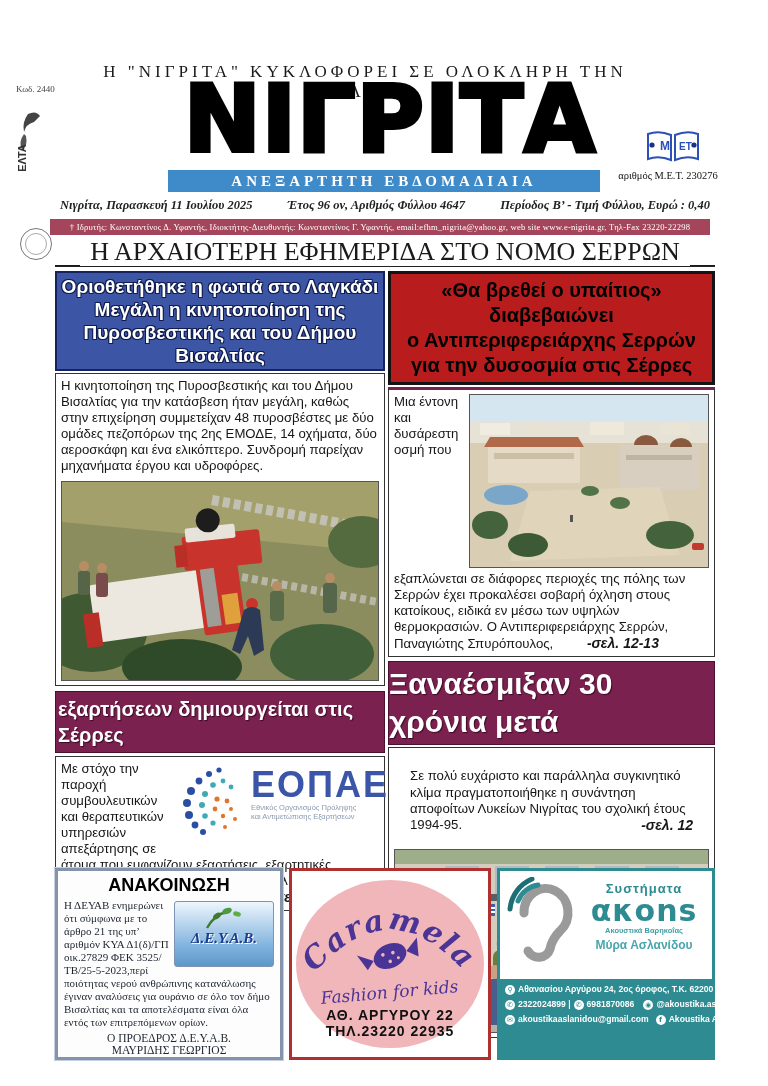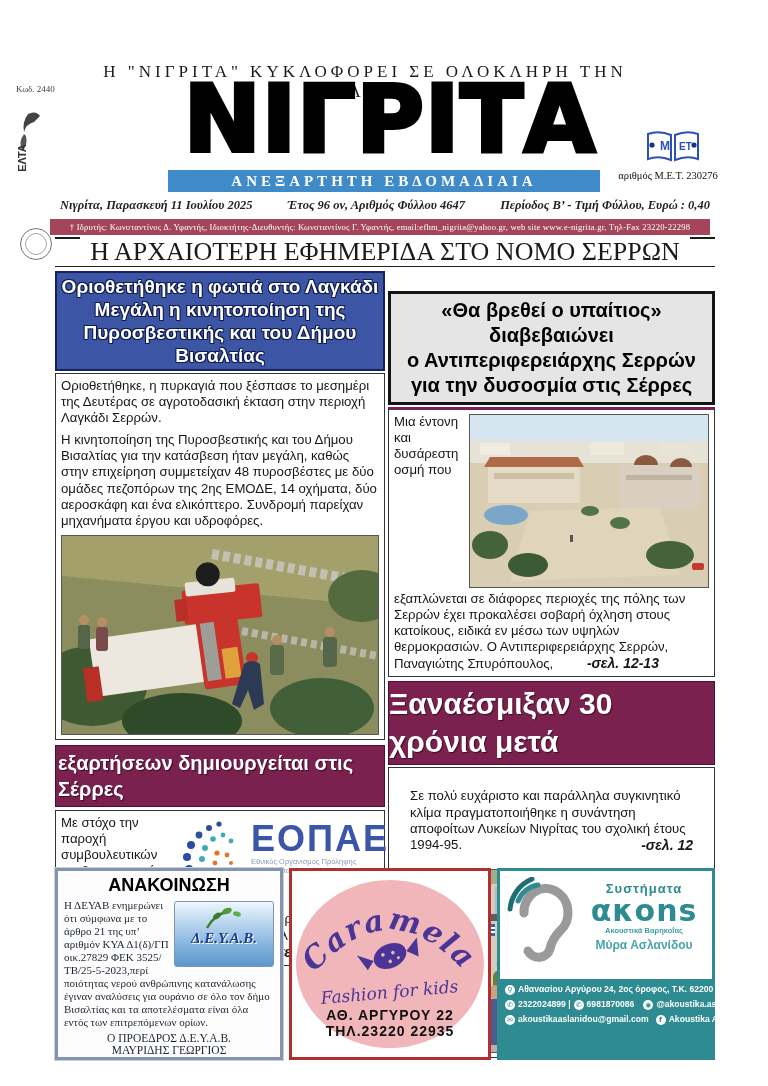--- a/index.html
+++ b/index.html
@@ -22,33 +22,33 @@
         -webkit-text-stroke:4px #000;}
   .tagline{left:168px;top:170px;width:432px;height:22px;background:#3f8bc9;color:#fff;
         text-align:center;font:bold 15px/22px "Liberation Serif",serif;letter-spacing:4px;}
   .met{left:628px;top:128px;width:90px;text-align:center;}
   .met-caption{left:608px;top:170px;width:120px;font:10.5px "Liberation Serif",serif;color:#111;text-align:center;}
   .dateline{left:60px;top:198px;width:650px;display:flex;justify-content:space-between;
         font:italic bold 12.5px "Liberation Serif",serif;color:#222;}
   .founders{left:50px;top:219px;width:660px;height:16px;background:#a4455b;color:#fff;
         font:8.6px/16px "Liberation Serif",serif;text-align:center;letter-spacing:.2px;}
   .banner{left:55px;top:237px;width:660px;text-align:center;font:26px "Liberation Serif",serif;
-        color:#1a1a1a;display:flex;align-items:flex-start;gap:10px;}
+        color:#1a1a1a;display:flex;align-items:flex-end;gap:10px;}
   .banner .rule{flex:1;border-top:2px solid #1a1a1a;height:0;}
   .hr-head{left:55px;top:266px;width:660px;border-top:1px solid #222;}
 
   
   .colL{left:55px;top:271px;width:330px;}
   .colR{left:388px;top:271px;width:327px;}
 
   .hl-blue{background:#3c55a5;border:2px solid #15225f;color:#fff;text-align:center;
         font:bold 19px/23px "Liberation Sans",sans-serif;padding:2px 2px;
         text-shadow:1px 1px 0 #101c4e,-1px 1px 0 #101c4e,1px -1px 0 #101c4e,-1px -1px 0 #101c4e;}
-  .hl-yellow{background:#e5e5e5;border:3px solid #141414;color:#000;text-align:center;
-        font:bold 20px/25px "Liberation Sans",sans-serif;padding:4px 2px;margin-top:20px;}
+  .hl-yellow{background:#b91c1c;border:3px solid #141414;color:#000;text-align:center;
+        font:bold 20px/25px "Liberation Sans",sans-serif;padding:4px 2px;}
   .hl-maroon{background:#7b2150;border:1px solid #4c0f30;color:#fff;text-align:left;
         font:bold 20px/26px "Liberation Sans",sans-serif;padding:4px 2px;
         text-shadow:1px 1px 1px #3c0a25;}
   .hl-maroon.big{font:bold 30px/38px "Liberation Sans",sans-serif;padding:3px 0;}
 
   .bodybox{border:1.5px solid #333;background:#fff;padding:4px 5px;font:13.2px/1.22 "Liberation Sans",sans-serif;color:#161616;}
   .bodybox p{margin:0 0 6px 0;}
   .pageref{font:italic bold 14px "Liberation Sans",sans-serif;white-space:nowrap;}
   .photo-frame{border:1.5px solid #555;background:#fff;}
   .photo-frame svg{display:block;}
@@ -133,21 +133,20 @@
 
   <div class="abs colL">
 
     <div>
       <div class="hl-blue">
         <div>Οριοθετήθηκε η φωτιά στο Λαγκάδι</div>
         <div>Μεγάλη η κινητοποίηση της</div>
         <div>Πυροσβεστικής και του Δήμου Βισαλτίας</div>
       </div>
       <div class="bodybox" style="margin-top:2px;">
-        <p>Οριοθετήθηκε, η πυρκαγιά που ξέσπασε το μεσημέρι της Δευτέρας σε αγροτοδασική έκταση στην περιοχή Λαγκάδι Σερρών.</p>
         <p>Η κινητοποίηση της Πυροσβεστικής και του Δήμου Βισαλτίας για την κατάσβεση ήταν μεγάλη, καθώς στην επιχείρηση συμμετείχαν 48 πυροσβέστες με δύο ομάδες πεζοπόρων της 2ης ΕΜΟΔΕ, 14 οχήματα, δύο αεροσκάφη και ένα ελικόπτερο. Συνδρομή παρείχαν μηχανήματα έργου και υδροφόρες.</p>
         <div class="photo-frame">
           <svg width="316" height="198" viewBox="0 0 316 198">
             <rect width="316" height="198" fill="#8b8d5e"></rect>
             <polygon points="0,0 316,0 316,70 0,40" fill="#a3a06b"></polygon>
             <path d="M150 18 L316 48" stroke="#c2c0b2" stroke-width="10" stroke-dasharray="7 4" fill="none"></path>
             <path d="M180 95 L316 120" stroke="#b8b6a6" stroke-width="8" stroke-dasharray="6 4" fill="none"></path>
             <ellipse cx="30" cy="150" rx="55" ry="40" fill="#3f5a33"></ellipse>
             <ellipse cx="120" cy="185" rx="60" ry="28" fill="#2f4a28"></ellipse>
             <ellipse cx="260" cy="172" rx="52" ry="30" fill="#41603a"></ellipse>

